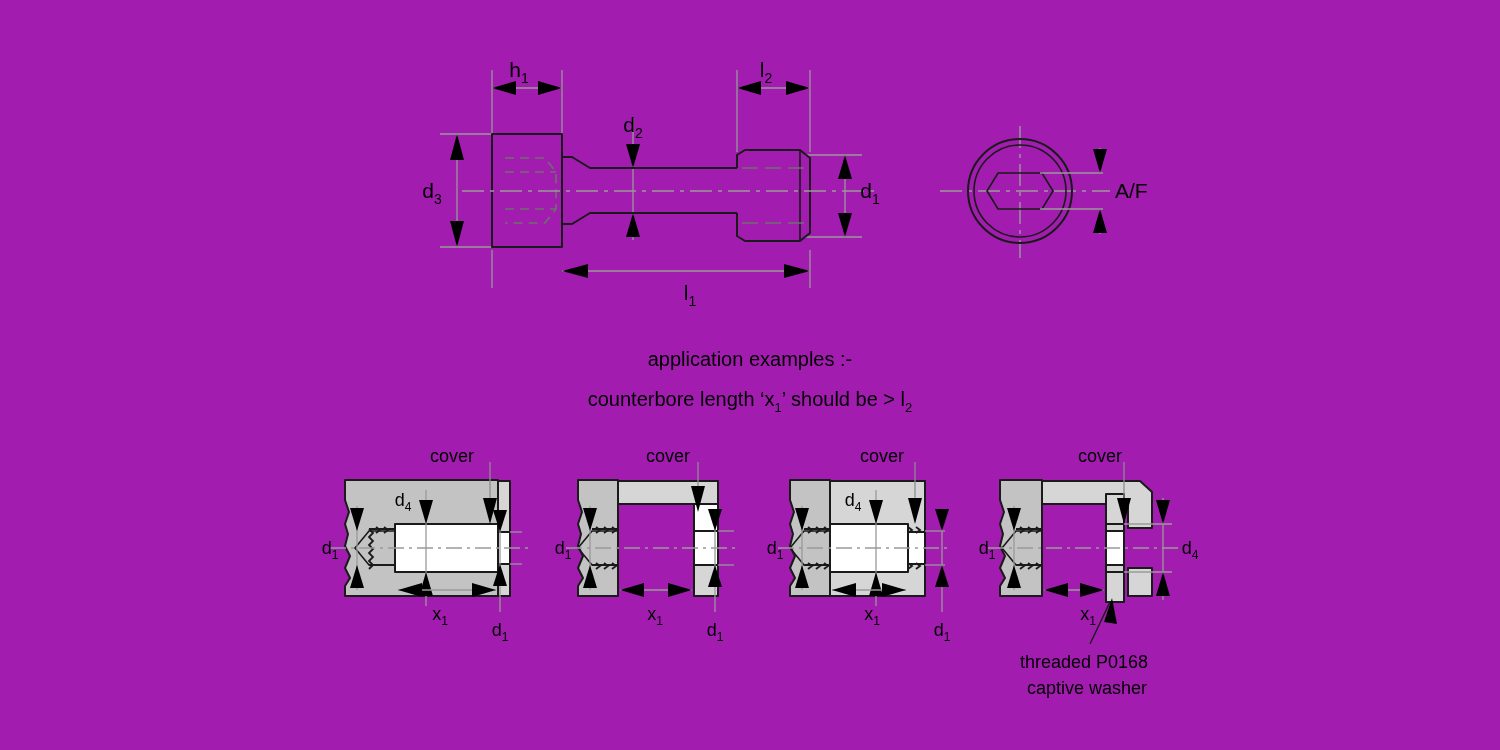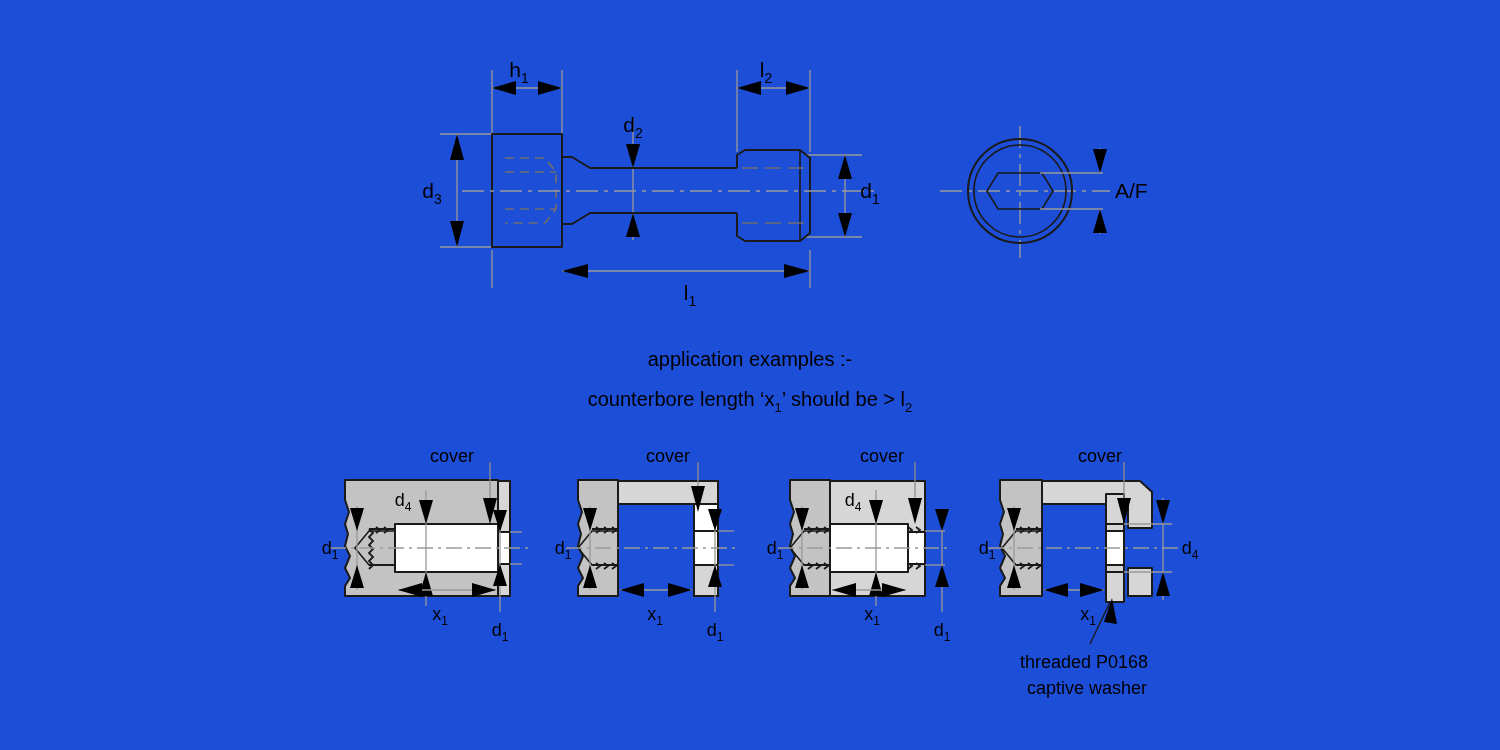--- a/index.html
+++ b/index.html
@@ -4,21 +4,21 @@
 <style>
   html, body {
     margin: 0;
     padding: 0;
     background: #ffffff;
   }
   #root {
     position: relative;
     width: 1500px;
     height: 750px;
-    background: #1d4ed8;
+    background: #a21caf;
     font-family: "Liberation Sans", sans-serif;
     overflow: hidden;
   }
   svg.drawing {
     position: absolute;
     left: 0;
     top: 0;
     width: 1500px;
     height: 750px;
   }

